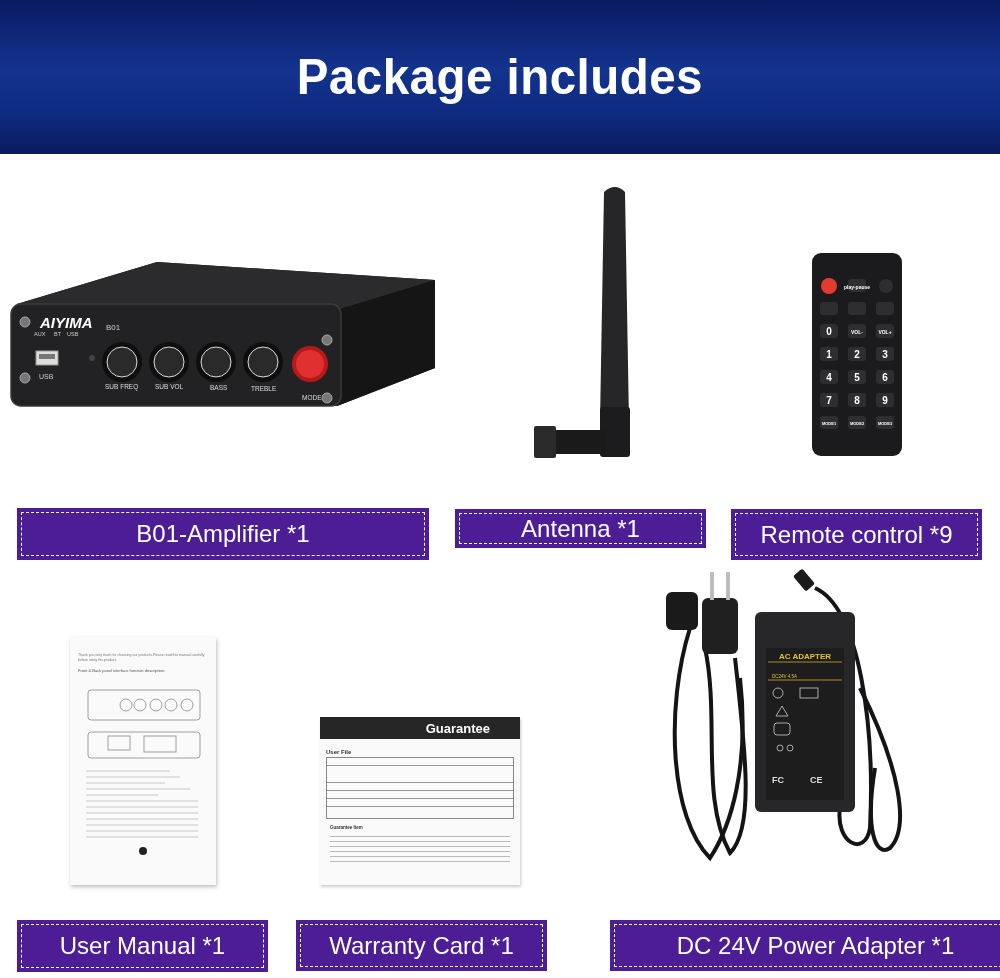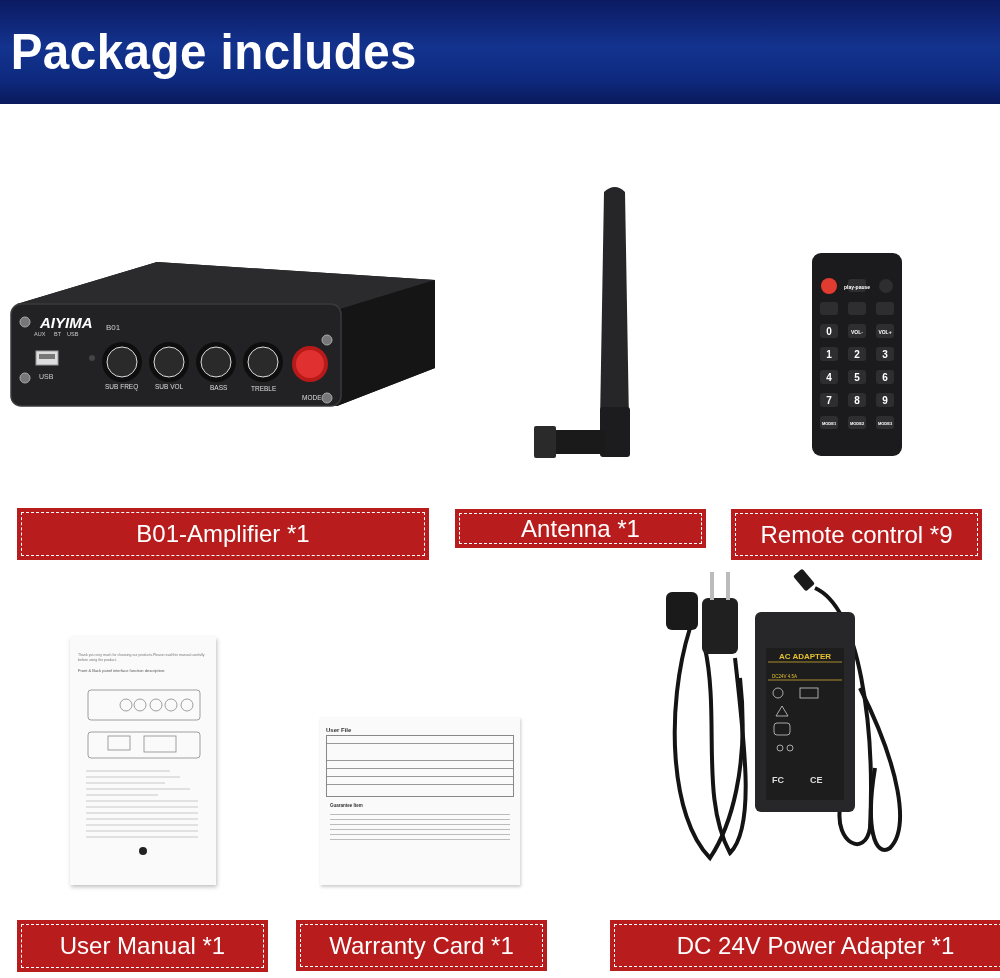--- a/index.html
+++ b/index.html
@@ -1,21 +1,21 @@
 <!DOCTYPE html>
 <html><head>
 <meta charset="utf-8">
 <style>
   html, body { margin: 0; padding: 0; }
   body { width: 1000px; height: 978px; background: #ffffff; position: relative; overflow: hidden; font-family: "Liberation Sans", sans-serif; }
-  .header { position: absolute; left: 0; top: 0; width: 1000px; height: 104px;
+  .header { position: absolute; left: 0; top: 0; width: 1000px; height: 154px;
     background: linear-gradient(180deg, #0b1a62 0%, #13338e 45%, #0e2a80 75%, #0a1a5c 100%);
-    display: flex; align-items: center; }
+    display: flex; align-items: center; justify-content: center; }
   .header h1 { margin: 0; color: #fff; font-weight: bold; font-size: 50px; letter-spacing: 0.5px; transform: scaleX(0.95); }
-  .label { position: absolute; background: #b91c1c; box-sizing: border-box; padding: 4px; }
+  .label { position: absolute; background: #4c1d95; box-sizing: border-box; padding: 4px; }
   .label .inner { width: 100%; height: 100%; box-sizing: border-box; border: 1.5px dashed #ffffff;
     display: flex; align-items: center; justify-content: center; color: #fff; font-size: 24px; }
   .prod { position: absolute; }
   svg { display: block; }
 </style>
 </head>
 <body>
 
 <div class="header">
   <h1>Package includes</h1>
@@ -157,20 +157,23 @@
         <line x1="16" y1="143" x2="128" y2="143"></line>
         <line x1="16" y1="149" x2="128" y2="149"></line>
         <line x1="16" y1="155" x2="128" y2="155"></line>
         <line x1="16" y1="161" x2="128" y2="161"></line>
     </g>
     <circle cx="73" cy="175" r="4" fill="#222"></circle>
   </svg>
 </div>
 
 <div class="prod" style="left:320px;top:717px;width:200px;height:168px;background:#fafafa;box-shadow:1px 2px 3px rgba(0,0,0,0.2);">
+  <div style="background:#262626;height:22px;display:flex;align-items:center;justify-content:flex-end;padding-right:30px;">
+    <span style="color:#fff;font-weight:bold;font-size:13px;">Guarantee</span>
+  </div>
   <div style="font-size:6px;font-weight:bold;color:#333;padding:10px 6px 2px 6px;">User File</div>
   <div style="margin:0 6px;border:0.8px solid #888;height:60px;background:repeating-linear-gradient(180deg,#fafafa 0,#fafafa 7.5px,#999 7.5px,#999 8.2px);"></div>
   <div style="font-size:4.5px;font-weight:bold;color:#333;padding:6px 10px 2px 10px;">Guarantee Item</div>
   <div style="margin:0 10px;height:34px;background:repeating-linear-gradient(180deg,#fafafa 0,#fafafa 4px,#bbb 4px,#bbb 5px);"></div>
 </div>
 
 <div class="prod" style="left:660px;top:568px;">
 <svg width="250" height="300" viewBox="0 0 250 300">
   <g fill="none" stroke="#141414" stroke-width="4">
     <path d="M30,60 C5,140 10,250 50,290 C70,260 90,200 80,110"></path>

